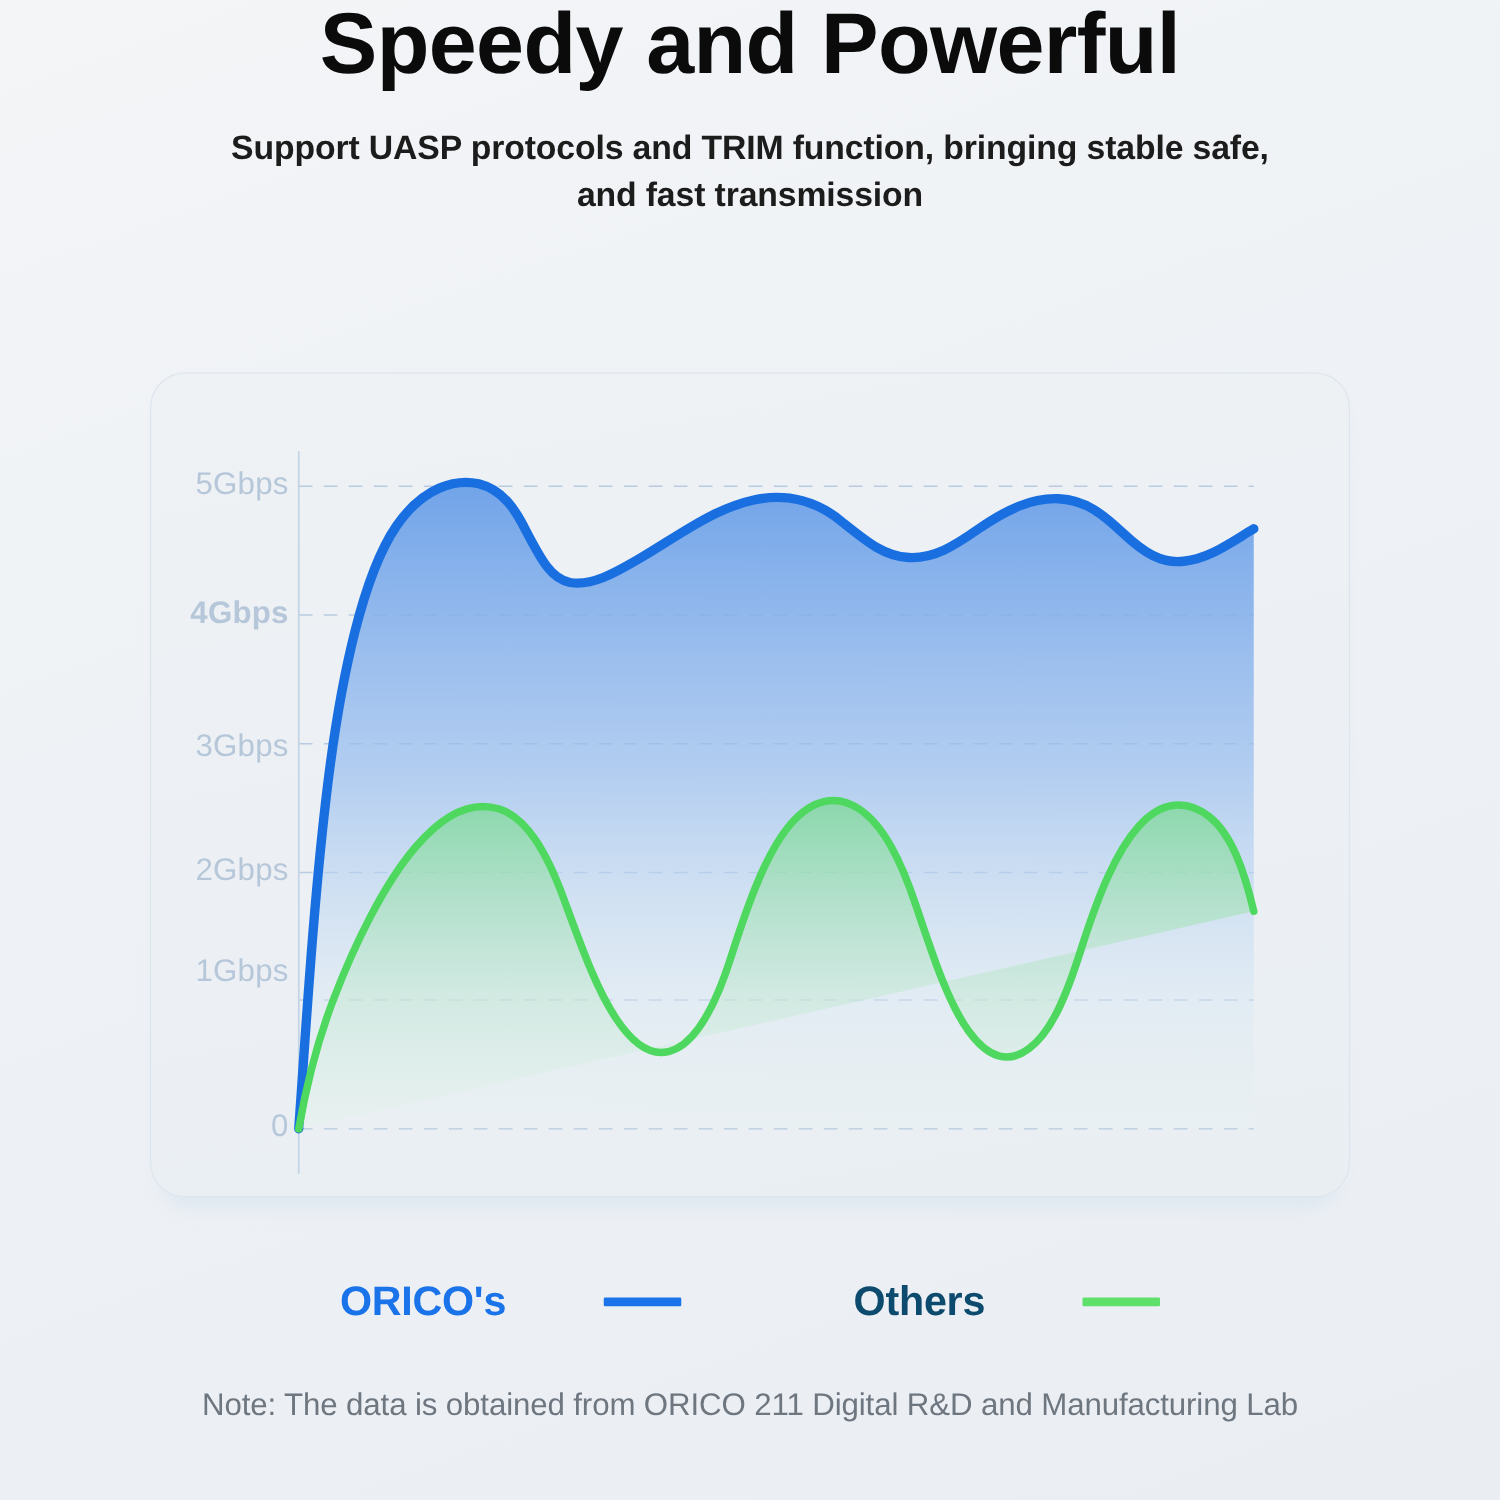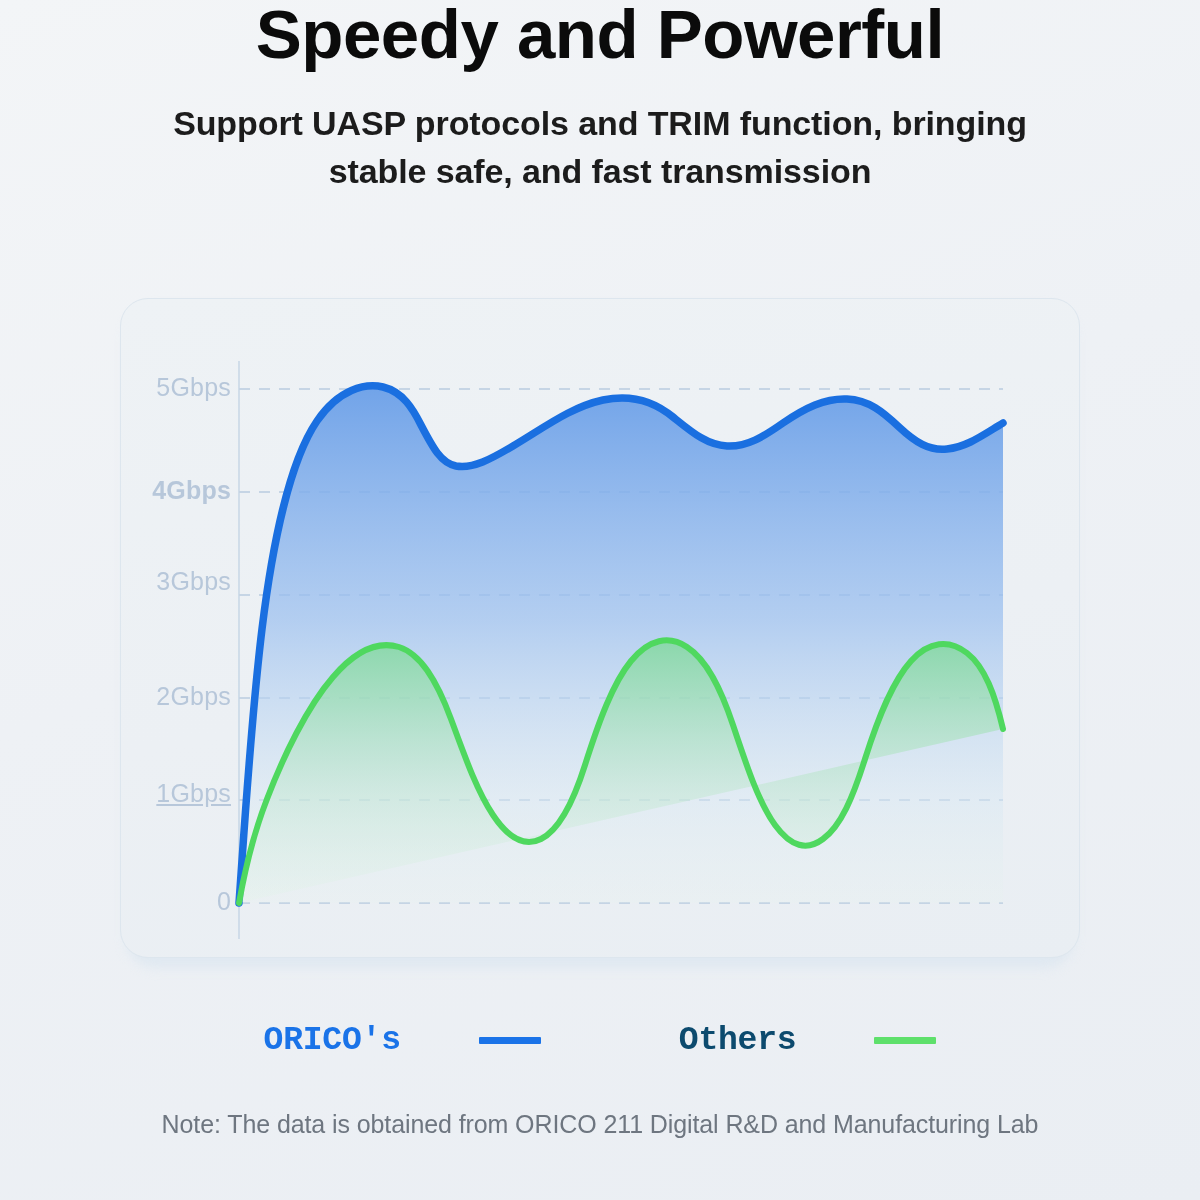--- a/index.html
+++ b/index.html
@@ -26,21 +26,21 @@
     font-weight: 700;
     color: #0b0b0b;
     letter-spacing: -0.5px;
     line-height: 1.0;
     margin: 0;
     font-family: "Liberation Sans", sans-serif;
   }
   .subhead {
     margin: 30px auto 0 auto;
     width: 880px;
-    font-size: 34px;
+    font-size: 27px;
     font-weight: 600;
     color: #1c1c1c;
     line-height: 1.42;
     letter-spacing: -0.1px;
   }
 
   
   .card-wrap {
     position: absolute;
     left: 120px;
@@ -109,21 +109,20 @@
     align-items: center;
   }
   .legend-item {
     display: flex;
     align-items: center;
   }
   .legend-label {
     font-size: 33px;
     font-weight: 600;
     letter-spacing: -0.2px;
-    font-family: Liberation Mono, monospace;
   }
   .legend-label.orico { color: #1a73e8; }
   .legend-label.others { color: #0c4a6e; }
   .legend-swatch {
     width: 62px;
     height: 7px;
     border-radius: 1px;
     margin-left: 78px;
   }
   .legend-gap { width: 138px; }
@@ -242,23 +241,23 @@
                C 670,548 686,552 702,540
                C 720,527 732,498 744,460
                C 758,416 772,382 790,362
                C 808,342 828,340 846,354
                C 864,368 874,396 882,430"></path>
     </svg>
 
     <div class="ylabels">
       <div class="ylabel" style="top:74px;">5Gbps</div>
       <div class="ylabel" style="top:177px;font-weight:bold;">4Gbps</div>
-      <div class="ylabel" style="top:268px;">3Gbps</div>
+      <div class="ylabel" style="top:284px;">3Gbps</div>
       <div class="ylabel" style="top:383px;">2Gbps</div>
-      <div class="ylabel" style="top:480px;text-decoration:underline;">1Gbps</div>
+      <div class="ylabel" style="top:464px;">1Gbps</div>
       <div class="ylabel" style="top:588px;">0</div>
     </div>
 
   </div>
 </div>
 
 <div class="legend">
   <div class="legend-item">
     <span class="legend-label orico">ORICO's</span>
     <span class="legend-swatch" style="background:#1a73e8;"></span>

